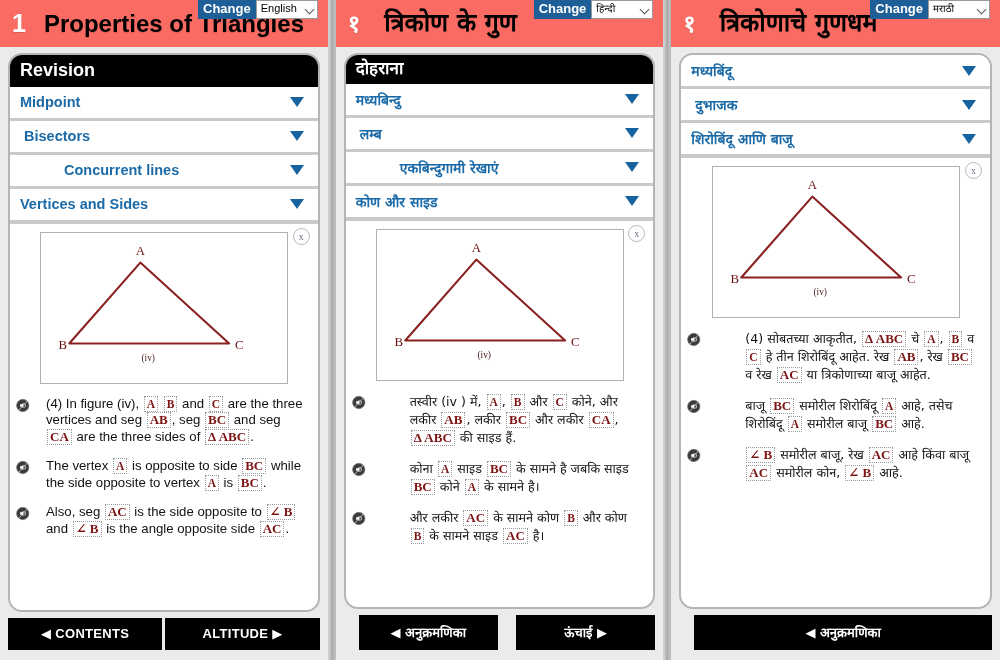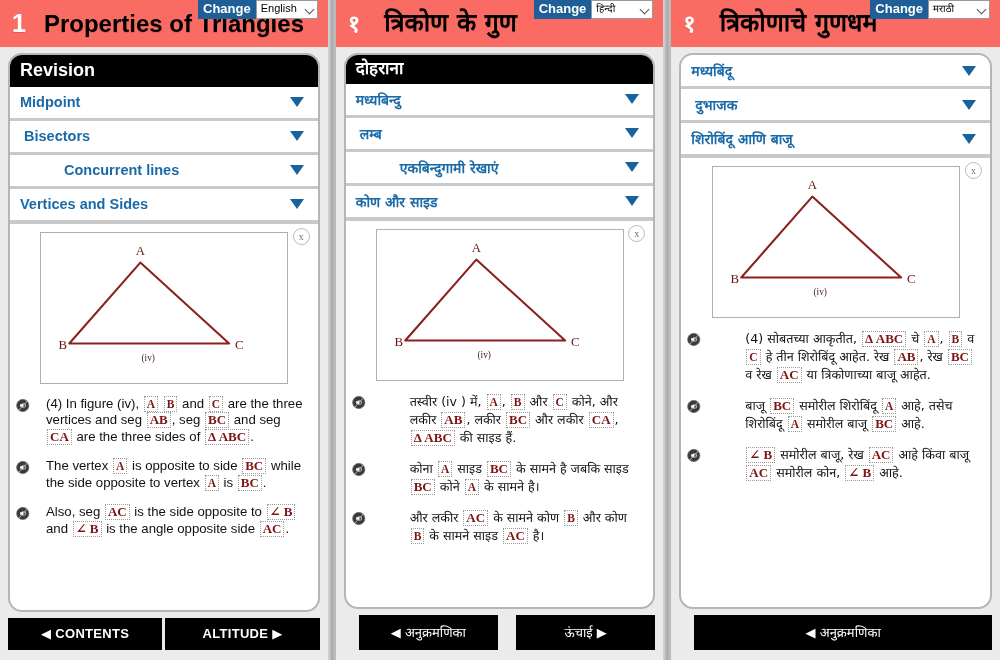--- a/index.html
+++ b/index.html
@@ -250,21 +250,21 @@
     flex: 1 1 50%;
     background: #000000;
     color: #ffffff;
     font-size: 13px;
     font-weight: bold;
     letter-spacing: .3px;
     text-align: center;
     padding: 8px 0 9px 0;
     white-space: nowrap;
   }
-  .nav .btn.dev { font-family: "DejaVu Sans", sans-serif; font-weight: normal; font-size: 13px; letter-spacing: 0; margin-left: 15px; }
+  .nav .btn.dev { font-family: "DejaVu Sans", sans-serif; font-weight: bold; font-size: 13px; letter-spacing: 0; margin-left: 15px; }
 </style>
 </head>
 <body>
 
 <div class="screen">
 
 <div class="panel p1">
       <div class="hdr">
         <span class="num">1</span>
         <span class="ttl">Properties of Triangles</span>

